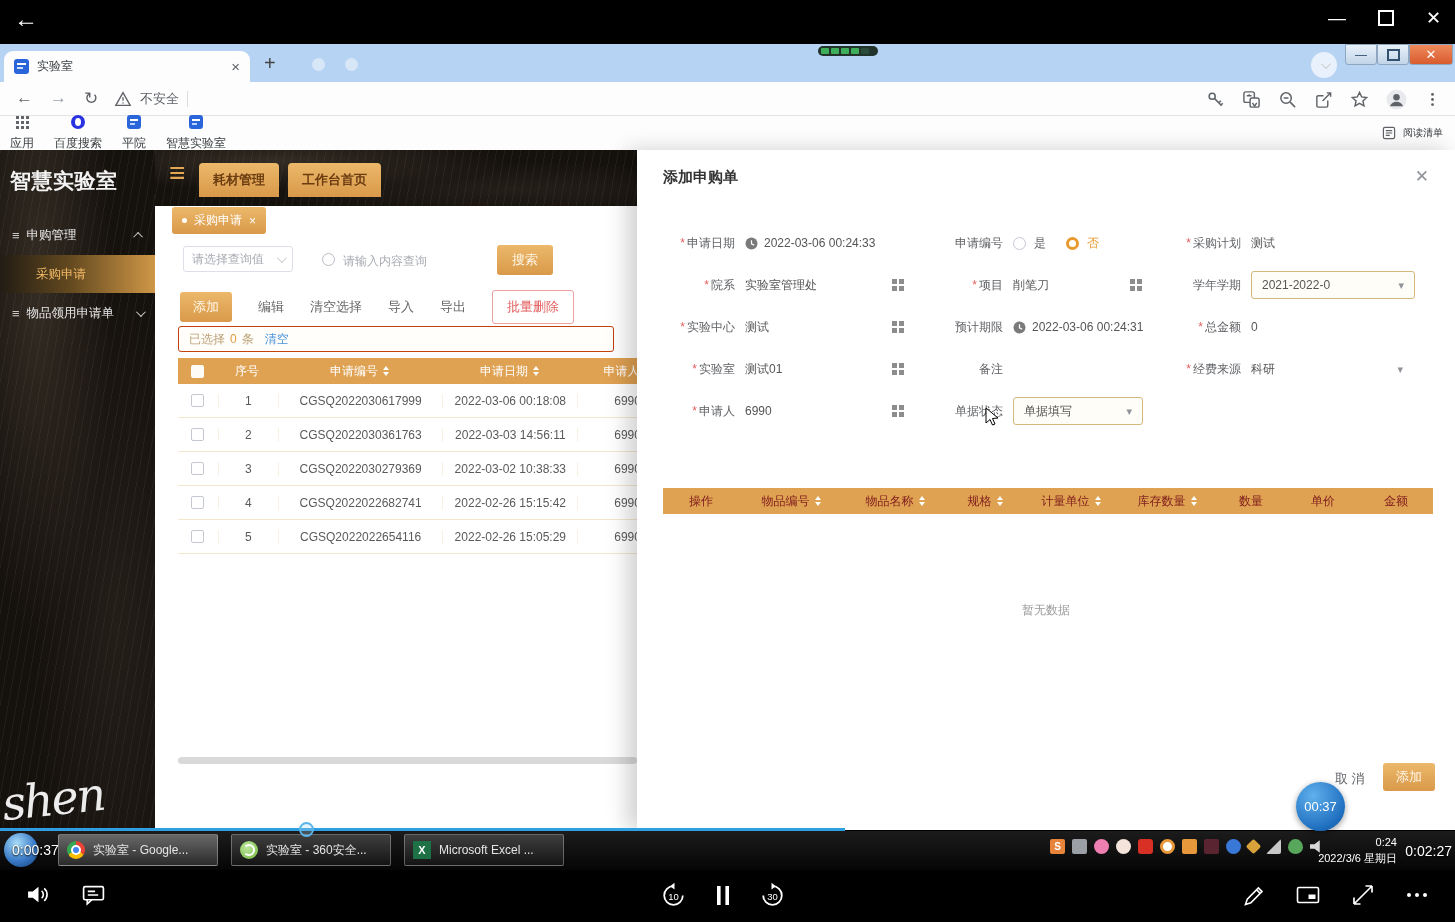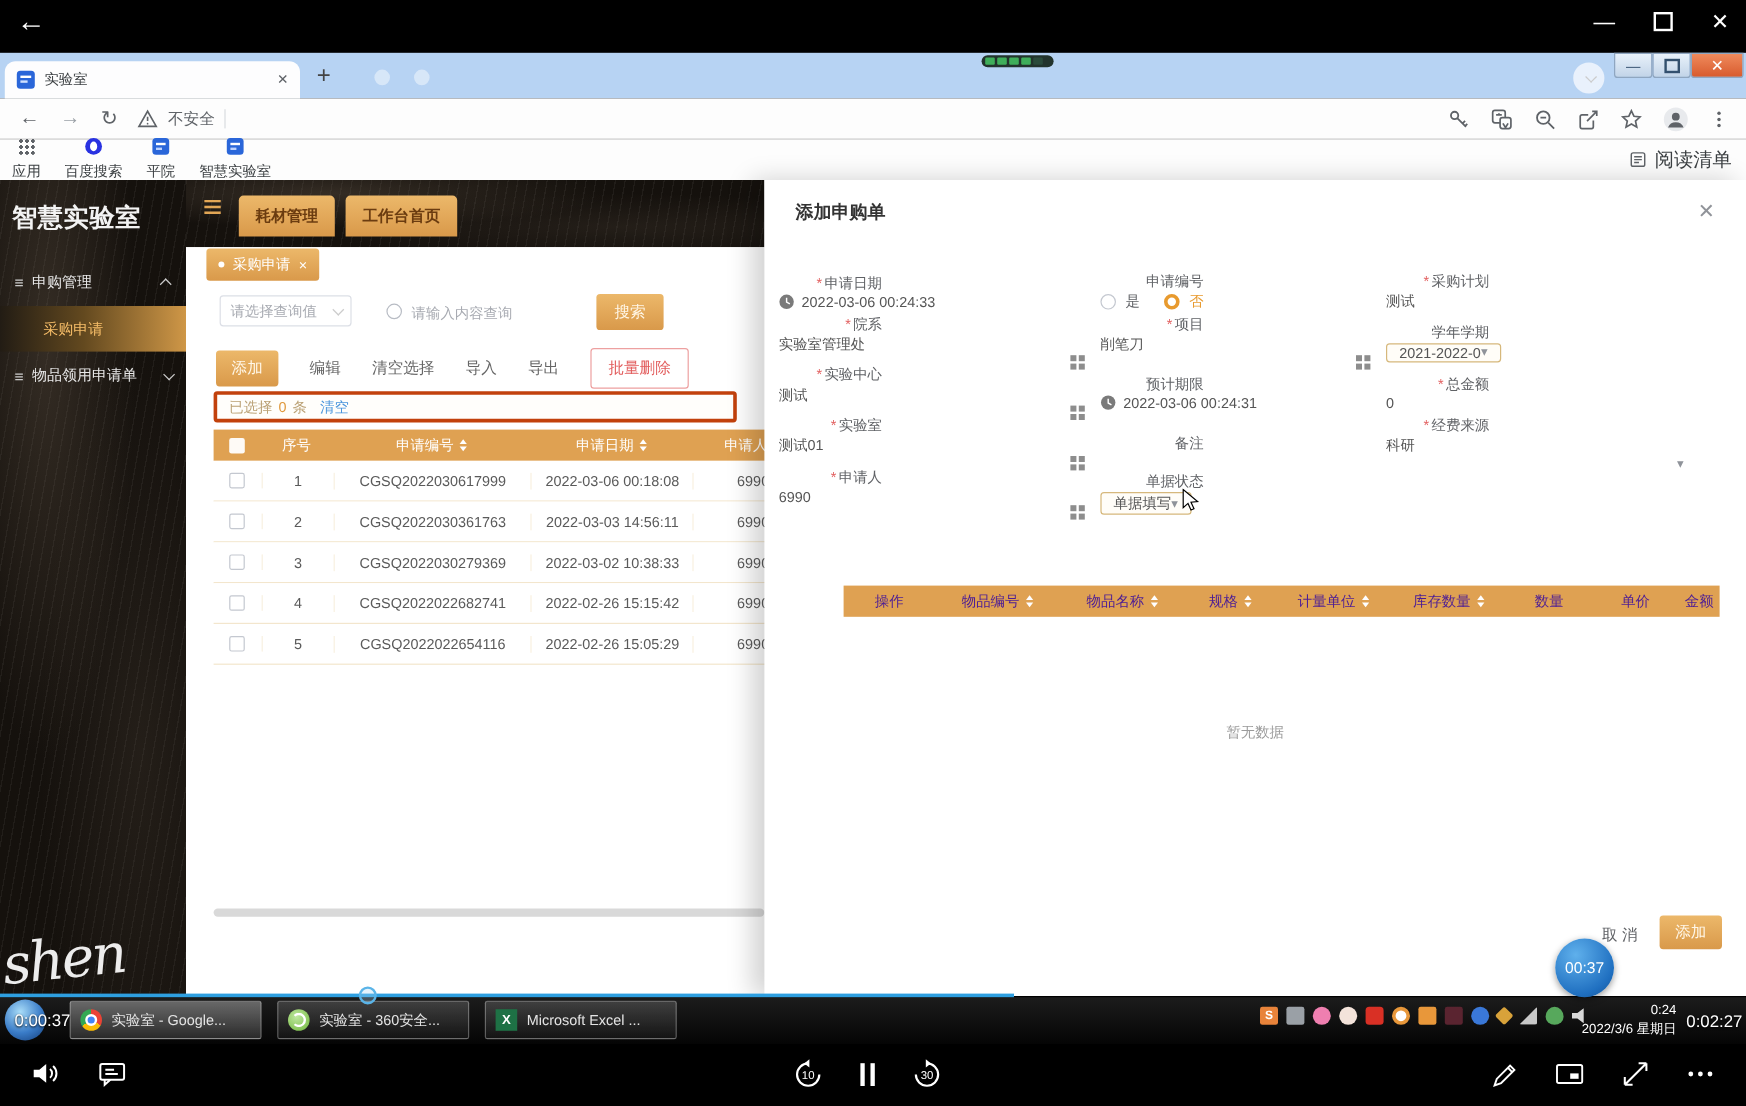--- a/index.html
+++ b/index.html
@@ -47,21 +47,21 @@
   
   .bookmarks{position:absolute;left:0;top:116px;width:100%;height:34px;background:#fdfdfd;}
   #bm-list{position:absolute;left:10px;top:0;height:34px;display:flex;align-items:center;gap:20px;}
   .bm-item{display:flex;align-items:center;gap:6px;font-size:12px;color:#3c4043;flex-direction:column;}
   .apps-grid-icon{width:14px;height:14px;background-image:radial-gradient(#5f6368 1.4px,transparent 1.7px);background-size:5px 5px;}
   .baidu-icon{width:14px;height:14px;border-radius:50%;background:#2932e1;position:relative;}
   .baidu-icon::after{content:"";position:absolute;left:4px;top:3px;width:6px;height:8px;border-radius:50%;background:#fff;}
   .site-icon{width:14px;height:14px;background:#2a66d9;border-radius:3px;position:relative;}
   .site-icon::before{content:"";position:absolute;left:3px;top:4px;width:8px;height:2px;background:#fff;}
   .site-icon::after{content:"";position:absolute;left:3px;top:8px;width:5px;height:2px;background:#bcd2ff;}
-  .reading{position:absolute;right:12px;top:0;height:34px;display:flex;align-items:center;gap:6px;font-size:16px;color:#3c4043;}
+  .reading{position:absolute;right:12px;top:0;height:34px;display:flex;align-items:center;gap:6px;font-size:10px;color:#3c4043;}
   
   .page{position:absolute;left:0;top:150px;width:1455px;height:680px;background:#fff;}
   .dark-tex{background-color:#15110d;
     background-image:radial-gradient(ellipse at 25% 20%, rgba(125,108,90,.3), transparent 45%),
     radial-gradient(ellipse at 75% 70%, rgba(90,78,66,.22), transparent 50%),
     repeating-linear-gradient(100deg, rgba(255,255,255,.05) 0 1px, transparent 1px 8px);}
   .sidebar{position:absolute;left:0;top:0;width:155px;height:100%;z-index:2;}
   .logo{padding:17px 10px 20px;font-size:21px;font-weight:bold;color:#f3f3f3;letter-spacing:.5px;white-space:nowrap;}
   .menu-item{display:flex;align-items:center;gap:7px;height:40px;padding:0 12px;color:#e8e8e8;font-size:12.5px;}
   .mi{color:#c8c8c8;font-size:13px;}
@@ -87,21 +87,21 @@
                font-size:12px;color:#a8abb2;background:#fff;}
   .filter-cb{position:absolute;left:167px;top:47px;width:13px;height:13px;border:1px solid #b8bcc4;border-radius:50%;background:#fff;box-sizing:border-box;}
   .filter-ph{position:absolute;left:188px;top:47px;font-size:12px;color:#a8abb2;}
   .search-btn{position:absolute;left:342px;top:39px;width:56px;height:30px;background:linear-gradient(#ecb86a,#d9994a);
               border-radius:3px;display:flex;align-items:center;justify-content:center;font-size:13px;color:#fff7e8;}
   #ws-actions{position:absolute;left:25px;top:84px;display:flex;align-items:center;gap:26px;}
   .act-primary{width:52px;height:30px;background:linear-gradient(#ecb86a,#d9994a);border-radius:3px;color:#fff7e8;
                font-size:13px;display:flex;align-items:center;justify-content:center;}
   .act-text{font-size:13px;color:#666;}
   .act-danger{font-size:13px;color:#e25c5c;border:1px solid #eda0a0;border-radius:3px;padding:7px 14px;background:#fff;}
-  .selbar{position:absolute;left:23px;top:120px;width:436px;height:26px;border:3px solid #c2410c;background:#fffefb;
+  .selbar{position:absolute;left:23px;top:120px;width:436px;height:26px;border:1px solid #c2410c;background:#fffefb;
           border-radius:3px;display:flex;align-items:center;gap:5px;padding:0 10px;box-sizing:border-box;font-size:12px;color:#bba276;}
   .selbar .cnt{color:#e09a3e;}
   .selbar .clear{color:#4a95dc;margin-left:6px;}
   .ltable{position:absolute;left:23px;top:152px;width:500px;}
   .ltable-head{display:flex;align-items:center;height:26px;background:#dfa152;color:#fff;font-size:12px;}
   .cb{width:13px;height:13px;border:1px solid #c4c8d0;border-radius:2px;background:#fff;display:inline-block;box-sizing:border-box;}
   .th-cb{margin:0 13px;border:none;background:rgba(255,255,255,.95);}
   .th{display:flex;align-items:center;justify-content:center;}
   .col0{width:60px}.col1{width:165px}.col2{width:135px}.col3{width:100px}
   .sorter{display:inline-flex;flex-direction:column;gap:2px;margin-left:5px;}
@@ -110,40 +110,40 @@
   .sorter .dn{border-top:4px solid #fff;}
   .ltable-row{display:flex;align-items:center;height:33px;border-bottom:1px solid #f3e6cd;font-size:12px;color:#5a5a5a;background:#fff;}
   .td{text-align:center;border-right:1px solid #f8f0e0;box-sizing:border-box;}
   .td-cb{width:40px;display:flex;justify-content:center;border-right:1px solid #f8f0e0;}
   .hscroll{position:absolute;left:23px;top:551px;width:459px;height:7px;background:#d9d9d9;border-radius:4px;}
   
   .modal{position:absolute;left:637px;top:0;width:818px;height:100%;background:#fff;z-index:5;box-shadow:-10px 0 20px rgba(0,0,0,.18);}
   .m-title{position:absolute;left:26px;top:18px;font-size:15px;font-weight:bold;color:#333;}
   .m-close{position:absolute;right:26px;top:16px;font-size:17px;color:#909399;}
   #fields{position:absolute;left:12px;top:72px;right:28px;display:grid;grid-template-columns:268px 238px 1fr;grid-auto-rows:42px;align-items:center;}
-  .field{display:flex;align-items:flex-start;min-width:0;flex-direction:column;}
+  .field{display:flex;align-items:center;min-width:0;}
   .flabel{width:86px;text-align:right;font-size:12px;color:#606266;flex:none;margin-right:10px;white-space:nowrap;}
   .req{color:#e25f5f;font-style:normal;margin-right:2px;}
   .fvalue{display:flex;align-items:center;gap:6px;font-size:12px;color:#555;min-width:0;}
   .clock-ic{display:flex;flex:none;}
   .grid-ic{width:5px;height:5px;background:#8d8d8d;box-shadow:7px 0 #8d8d8d,0 7px #8d8d8d,7px 7px #8d8d8d;
            margin-left:auto;margin-right:20px;margin-bottom:7px;flex:none;}
   .fselect{flex:1;height:28px;border:1px solid #d6b87c;border-radius:3px;display:flex;align-items:center;
            justify-content:space-between;padding:0 10px;box-sizing:border-box;font-size:12px;color:#555;margin-right:12px;background:#fffdf8;}
   .sel-arrow{color:#8f939a;font-size:11px;}
   .sel-arrow.loose{margin-left:auto;margin-right:24px;}
   .rgroup{display:flex;align-items:center;gap:8px;font-size:12px;}
   .radio{width:13px;height:13px;border:1px solid #c4c8d0;border-radius:50%;box-sizing:border-box;background:#fff;flex:none;}
   .radio.on{border:3.5px solid #e89a2e;}
   .rlabel{color:#606266;margin-right:12px;}
   .rlabel.on{color:#e89a2e;}
   #modal-actions{position:absolute;left:26px;top:303px;display:flex;gap:11px;}
   .m-btn{height:27px;padding:0 14px;background:linear-gradient(#ecb86a,#d9994a);border-radius:3px;color:#fff7e8;
          font-size:12px;display:flex;align-items:center;}
-  #item-head{position:absolute;left:26px;top:338px;right:22px;height:26px;background:#dfa152;display:flex;align-items:center;color:#4c1d95;font-size:12px;margin-left:40px;}
+  #item-head{position:absolute;left:26px;top:338px;right:22px;height:26px;background:#dfa152;display:flex;align-items:center;color:#7f1d1d;font-size:12px;}
   .ith{display:flex;align-items:center;justify-content:center;}
   .ith0{width:76px}.ith1{width:104px}.ith2{width:104px}.ith3{width:76px}.ith4{width:96px}.ith5{width:96px}.ith6{width:72px}.ith7{width:72px}.ith8{flex:1}
   .m-empty{position:absolute;left:0;right:0;top:452px;text-align:center;font-size:12px;color:#9b9b9b;}
   .m-cancel{position:absolute;left:698px;top:620px;font-size:13px;color:#606266;}
   .m-confirm{position:absolute;left:746px;top:613px;width:52px;height:28px;background:linear-gradient(#ecb86a,#d9994a);
              border-radius:3px;color:#fff7e8;font-size:13px;display:flex;align-items:center;justify-content:center;}
   
   .bubble{position:absolute;left:1296px;top:782px;width:49px;height:49px;border-radius:50%;
           background:radial-gradient(circle at 35% 28%,#5fb0ec,#1f6fc0 70%,#14518f);display:flex;align-items:center;
           justify-content:center;color:#fff;font-size:13px;z-index:40;box-shadow:0 2px 6px rgba(0,0,0,.4);}

